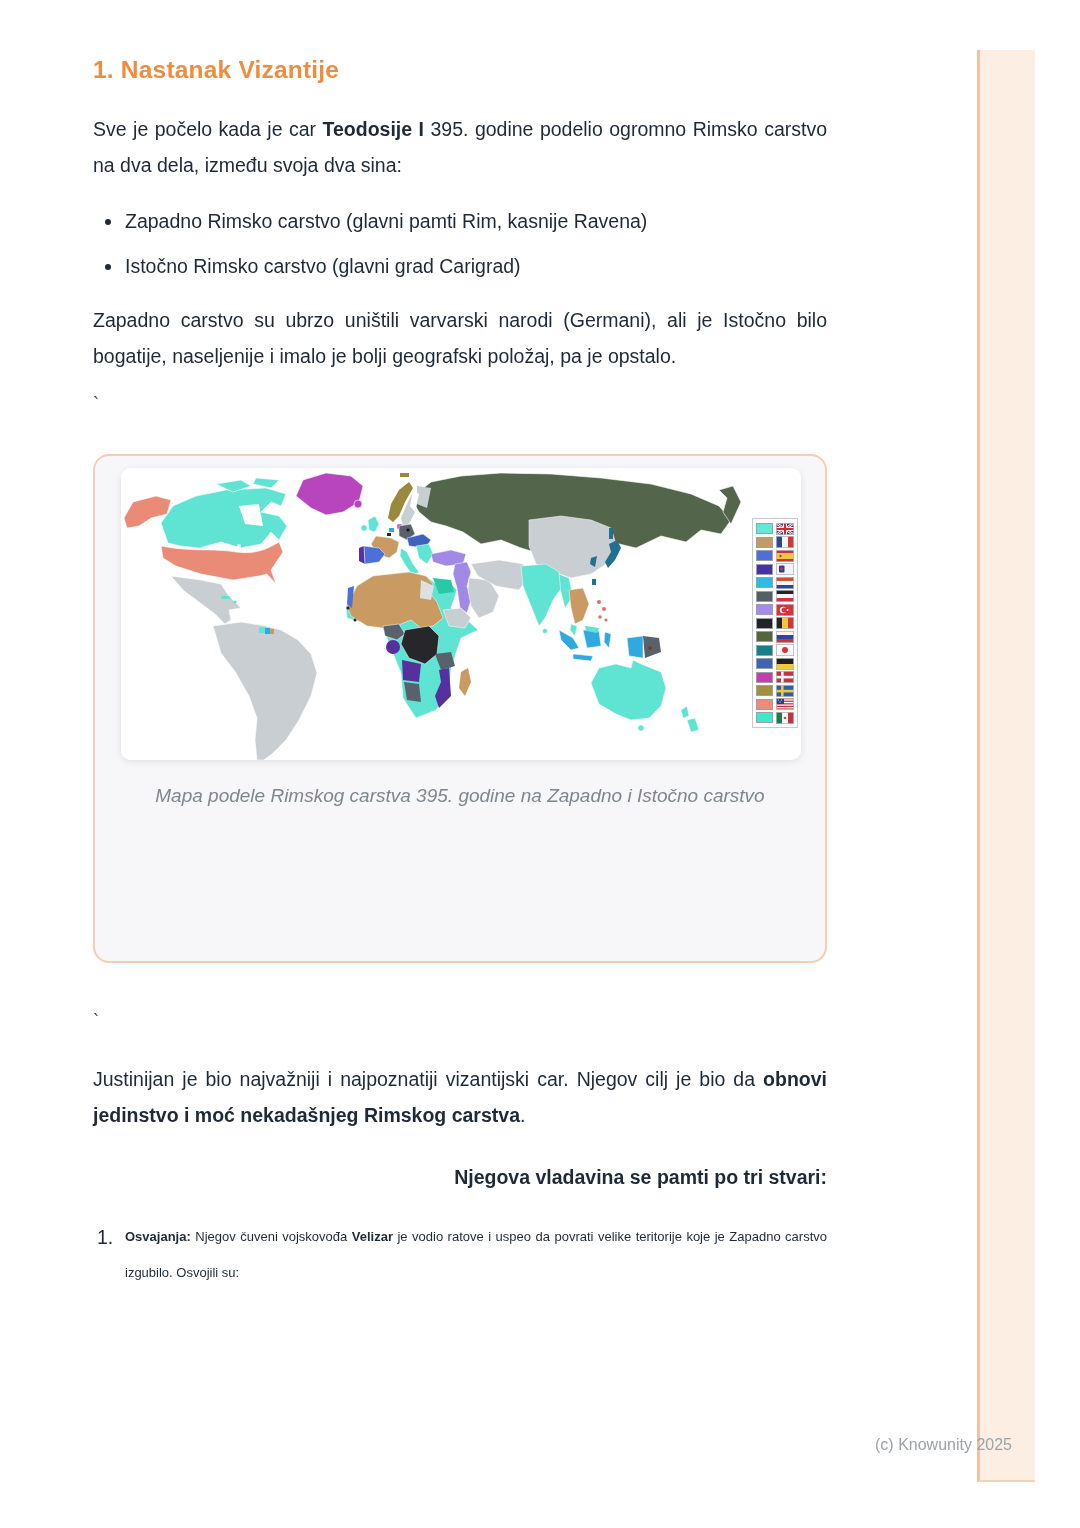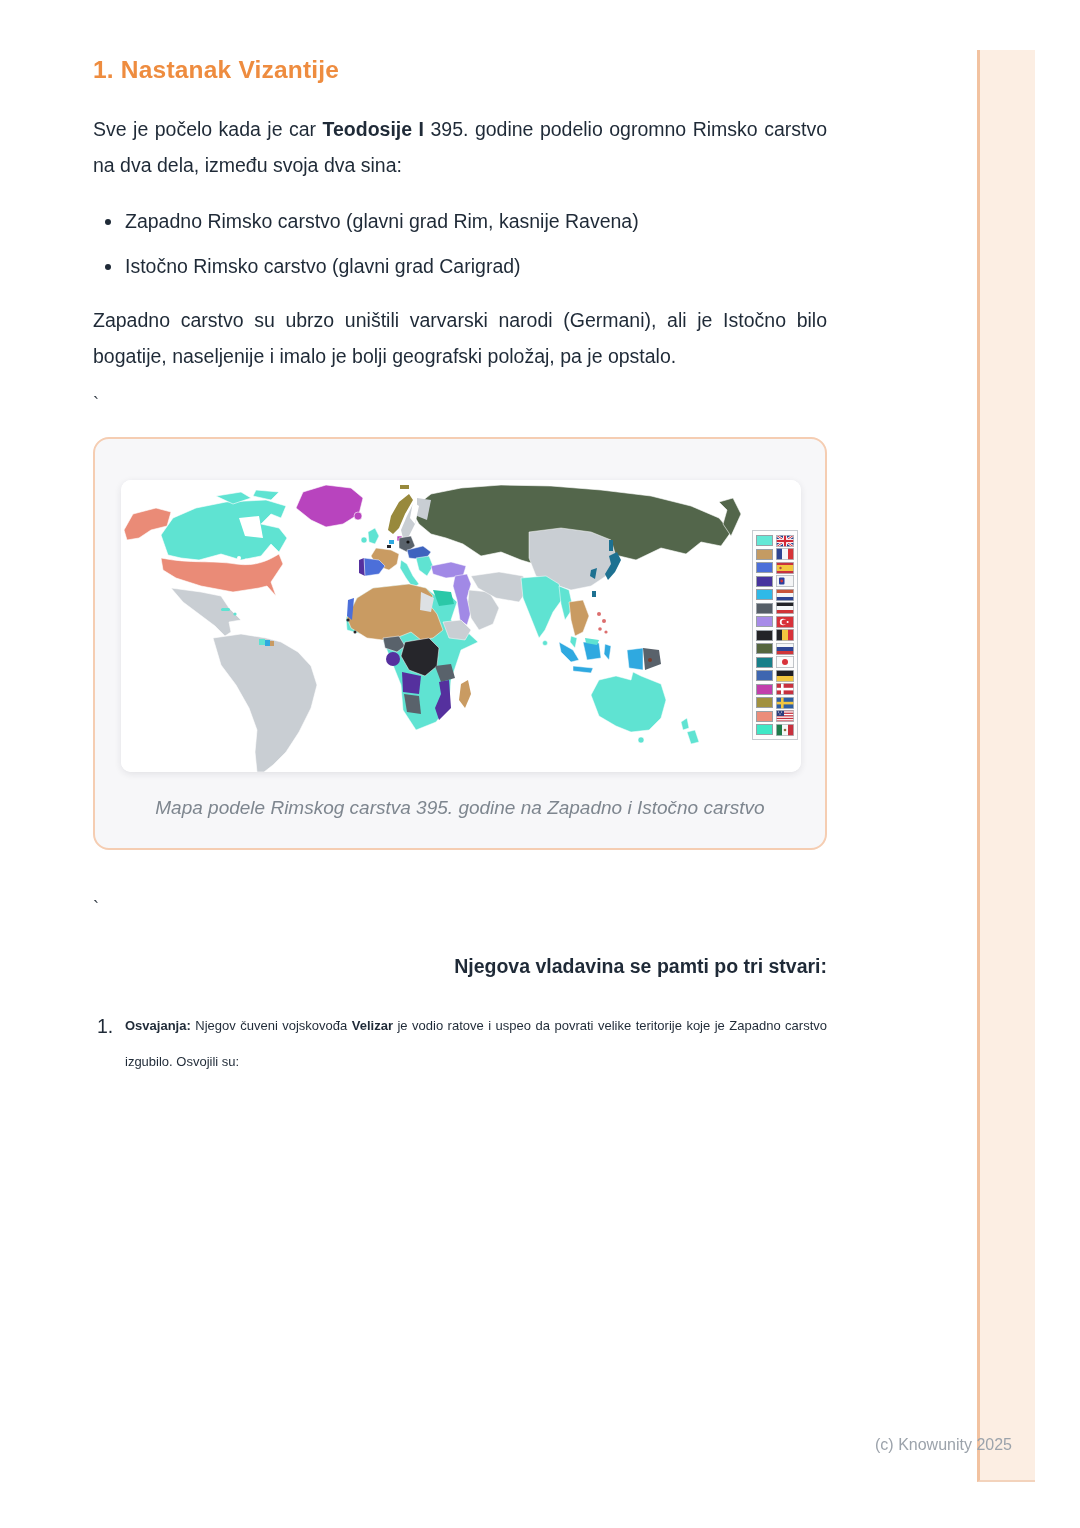--- a/index.html
+++ b/index.html
@@ -33,24 +33,24 @@
   ul.blist{margin:20px 0 0;padding-left:31px;list-style:disc outside;}
   ul.blist li{
     font-size:19.5px;line-height:36px;color:var(--body-color,#1F2A37);
     margin-bottom:9px;padding-left:1px;
   }
   ul.nested{margin:18px 0 0;padding-left:65px;}
   .stray{margin-top:20px;height:24px;font-size:18px;color:#3A424C;}
   .stray2{margin-top:48px;height:24px;font-size:18px;color:#3A424C;}
 
   figure.map-card{
-    margin:19px 0 0;box-sizing:border-box;width:734px;height:413px;
+    margin:36px 0 0;box-sizing:border-box;width:734px;height:509px;
     border:2px solid var(--card-border,#F5CDB2);border-radius:16px;
     background:var(--card-bg,#F7F7F9);
-    padding:41px 26px 0;
+    padding:12px 26px 0;
   }
   .map-frame{
     width:680px;height:292px;background:#fff;border-radius:10px;
     box-shadow:0 2px 7px rgba(40,40,60,.10);position:relative;overflow:hidden;
   }
   .map-frame svg.world{display:block;}
   figcaption.map-cap{
     margin-top:25px;text-align:center;font-style:italic;
     font-size:19px;color:var(--caption-color,#7E868F);
   }
@@ -84,21 +84,21 @@
 <div class="stripe"></div>
 
 <main class="content">
 
   <h1 class="sec">1. Nastanak Vizantije</h1>
 
   <p class="body"><span>Sve je počelo kada je car </span><b>Teodosije I</b><span> 395. godine podelio ogromno Rimsko carstvo na dva dela, između svoja dva sina:</span></p>
 
   <ul class="blist">
 
-  <li>Zapadno Rimsko carstvo (glavni grad Rim, kasnije Ravena)</li>
+  <li>Zapadno Rimsko carstvo (glavni pamti Rim, kasnije Ravena)</li>
       <li>Istočno Rimsko carstvo (glavni grad Carigrad)</li>
     </ul>
 
   <p class="body tight">Zapadno carstvo su ubrzo uništili varvarski narodi (Germani), ali je Istočno bilo bogatije, naseljenije i imalo je bolji geografski položaj, pa je opstalo.</p>
 
   <div class="stray">`</div>
 
   <figure class="map-card">
     <div class="map-frame">
       <svg class="world" width="680" height="292" viewBox="0 0 680 292" xmlns="http://www.w3.org/2000/svg">
@@ -419,20 +419,21 @@
             </span>
           </div>
         </div>
     </div>
     <figcaption class="map-cap">Mapa podele Rimskog carstva 395. godine na Zapadno i Istočno carstvo</figcaption>
   </figure>
 
   <div class="stray2">`</div>
 
 
+  <p class="body"><span>Justinijan je bio najvažniji i najpoznatiji vizantijski car. Njegov cilj je bio da </span><b>obnovi jedinstvo i moć nekadašnjeg Rimskog carstva</b><span>.</span></p>
 
   <p class="body bold-line">Njegova vladavina se pamti po tri stvari:</p>
 
   <div class="ol-item">
     <span class="ol-num">1.</span>
     <span class="ol-text"><b>Osvajanja:</b><span> Njegov čuveni vojskovođa </span><b>Velizar</b><span> je vodio ratove i uspeo da povrati velike teritorije koje je Zapadno carstvo izgubilo. Osvojili su:</span></span>
   </div>
 
 
 </main>

